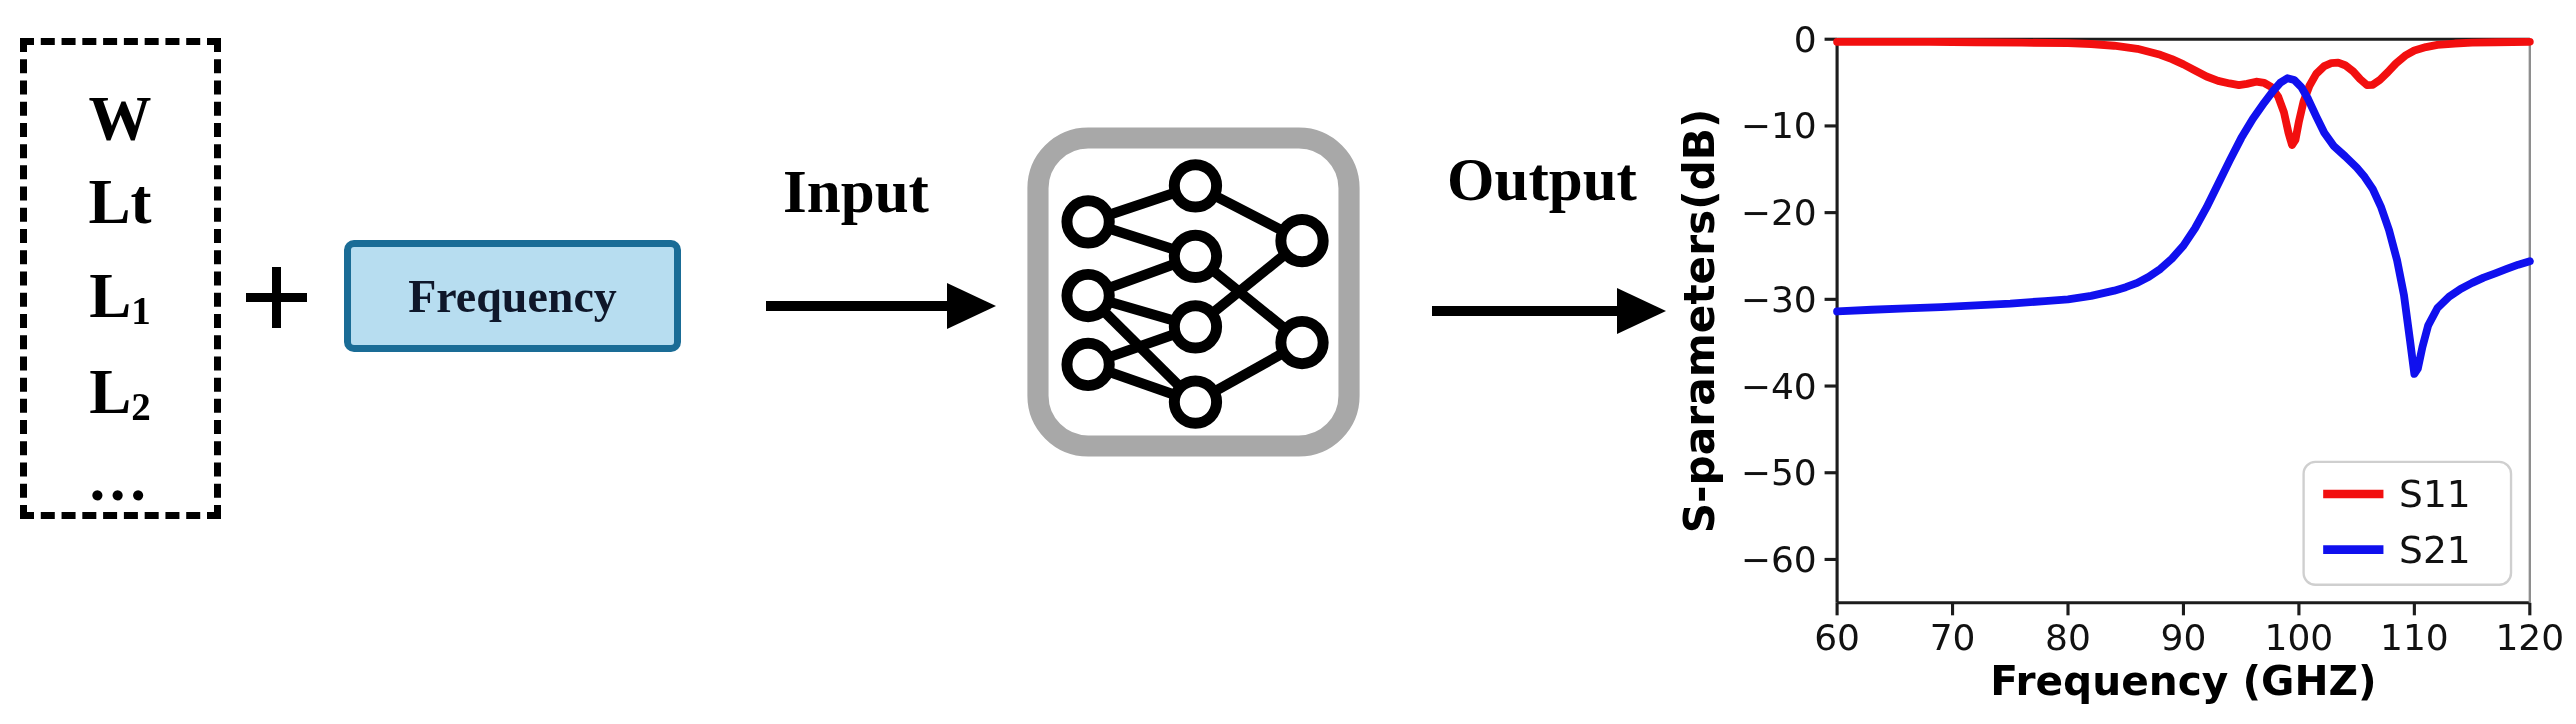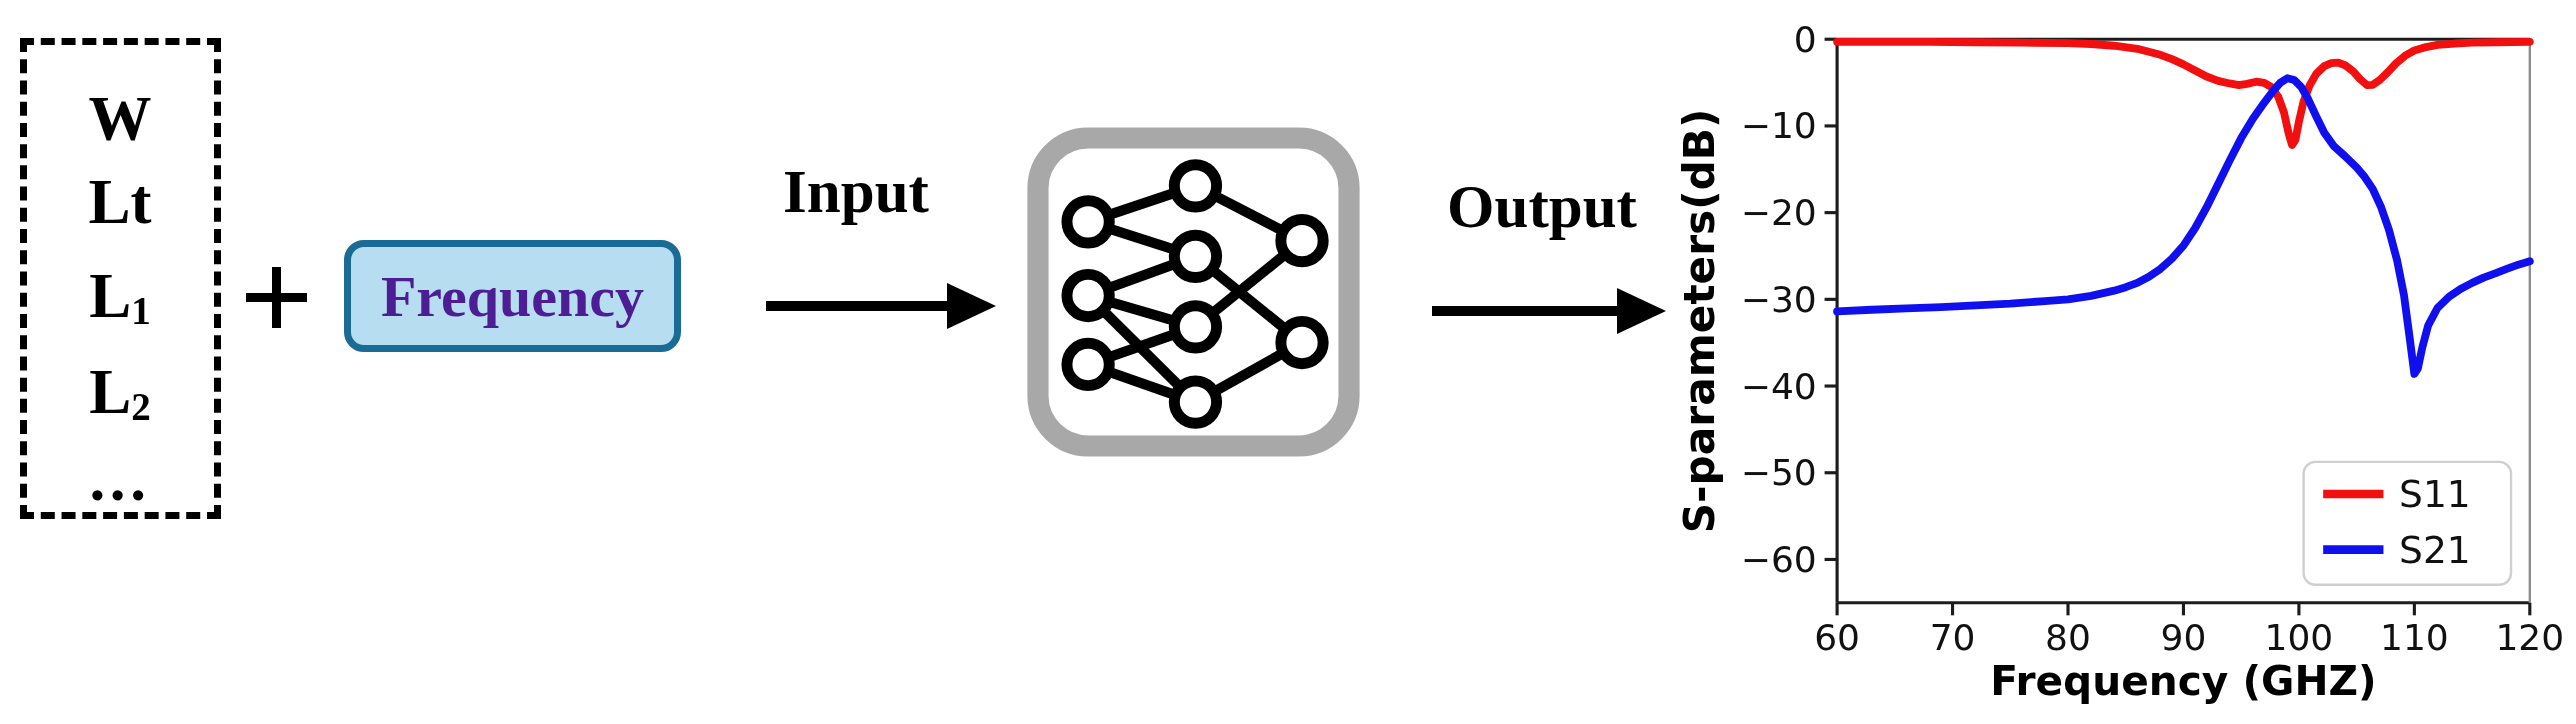--- a/index.html
+++ b/index.html
@@ -18,27 +18,27 @@
   .param-item:nth-child(5){top:391px;letter-spacing:4.7px;}
   .param-item .sub{font-size:0.62em;position:relative;top:0.18em;}
 
   
   .plus-h{position:absolute;left:246px;top:293px;width:61px;height:8.6px;background:#000;}
   .plus-v{position:absolute;left:272px;top:267px;width:8.6px;height:61px;background:#000;}
 
   
   .freq-box{position:absolute;left:344px;top:240px;width:337px;height:112px;
             box-sizing:border-box;background:#b7ddf0;border:7px solid #1a6c96;
-            border-radius:20px;display:flex;align-items:center;justify-content:center;
-            font-weight:bold;font-size:58px;color:#4c1d95;}
+            border-radius:10px;display:flex;align-items:center;justify-content:center;
+            font-weight:bold;font-size:46px;color:#0f172a;}
 
   
   .flow-label{position:absolute;font-weight:bold;font-size:61px;color:#000;text-align:center;}
   #input-label{left:758px;top:157px;width:196px;}
-  #output-label{left:1417px;top:172px;width:250px;}
+  #output-label{left:1417px;top:145px;width:250px;}
 
   
   .arrow-shaft{position:absolute;height:10.2px;background:#000;}
   .arrow-head{position:absolute;width:0;height:0;border-top:23px solid transparent;
               border-bottom:23px solid transparent;border-left:49px solid #000;}
   #input-arrow-shaft{left:766px;top:301px;width:183px;}
   #input-arrow-head{left:947px;top:283px;}
   #output-arrow-shaft{left:1432px;top:306px;width:186px;}
   #output-arrow-head{left:1617px;top:288px;}
 

